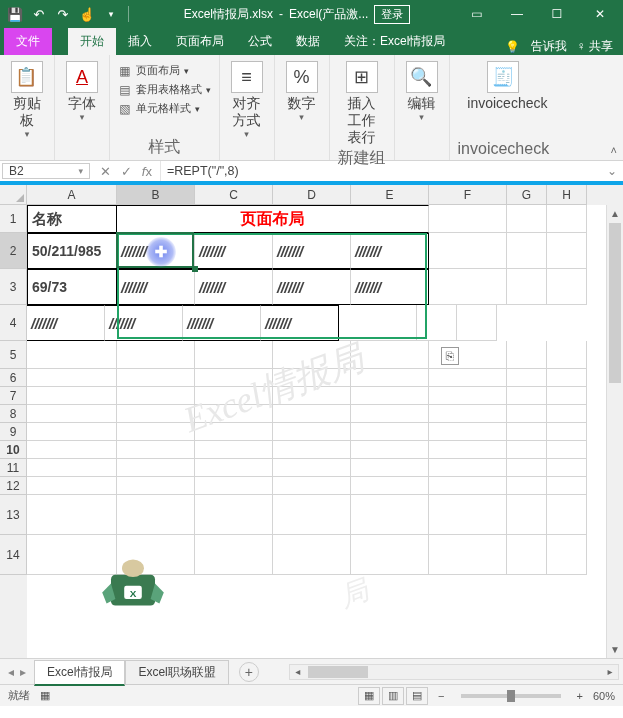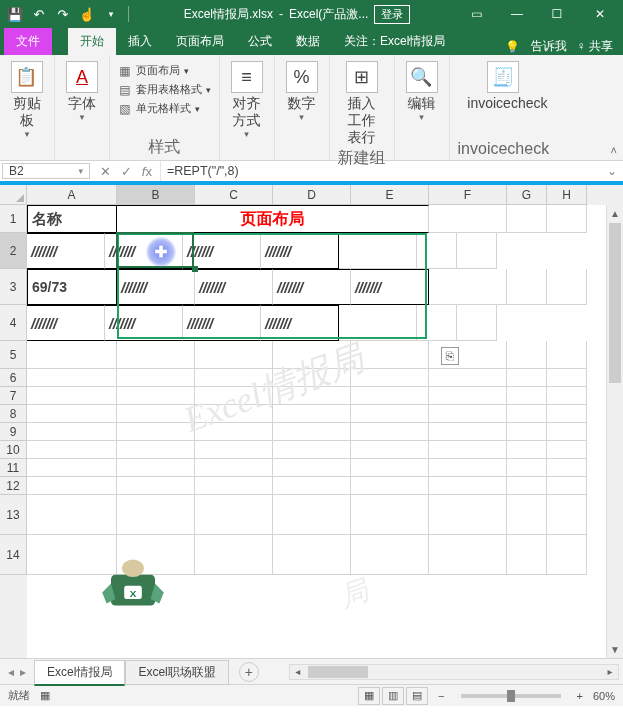--- a/index.html
+++ b/index.html
@@ -254,35 +254,36 @@
   <div class="rowheads" id="rowheads">
       <div class="rowh" style="height: 28px;">1</div>
       <div class="rowh sel" style="height: 36px;">2</div>
       <div class="rowh" style="height: 36px;">3</div>
       <div class="rowh" style="height: 36px;">4</div>
       <div class="rowh" style="height: 28px;">5</div>
       <div class="rowh" style="height: 18px;">6</div>
       <div class="rowh" style="height: 18px;">7</div>
       <div class="rowh" style="height: 18px;">8</div>
       <div class="rowh" style="height: 18px;">9</div>
-      <div class="rowh" style="height: 18px;">10</div>
+      <div class="rowh" style="height: 18px; font-weight: bold;">10</div>
       <div class="rowh" style="height: 18px;">11</div>
       <div class="rowh" style="height: 18px;">12</div>
       <div class="rowh" style="height: 40px;">13</div>
       <div class="rowh" style="height: 40px;">14</div>
     </div>
   <div class="cells" id="cells">
       <div class="row" style="height: 28px;">
         <div class="cell bLeft bTop bBot bRight hdr" style="width: 90px; height: 28px; border-width: 1.5px; border-style: solid; border-color: rgb(0, 0, 0);">名称</div>
         <div class="cell bTop bBot redhdr" style="width: 312px; height: 28px; border-top: 1.5px solid rgb(0, 0, 0); border-bottom: 1.5px solid rgb(0, 0, 0);">页面布局</div>
         <div class="cell" style="width: 78px; height: 28px;"></div>
         <div class="cell" style="width: 40px; height: 28px;"></div>
         <div class="cell" style="width: 40px; height: 28px;"></div>
       </div>
       <div class="row" style="height: 36px;">
+        <div class="cell bLeft bTop bBot bRight bold14" style="width: 90px; height: 36px; border-width: 1.5px; border-style: solid; border-color: rgb(0, 0, 0);">50/211/985</div>
         <div class="cell bTop bBot ital" style="width: 78px; height: 36px; border-top: 1.5px solid rgb(0, 0, 0); border-bottom: 1.5px solid rgb(0, 0, 0);">///////</div>
         <div class="cell bTop bBot ital" style="width: 78px; height: 36px; border-top: 1.5px solid rgb(0, 0, 0); border-bottom: 1.5px solid rgb(0, 0, 0);">///////</div>
         <div class="cell bTop bBot ital" style="width: 78px; height: 36px; border-top: 1.5px solid rgb(0, 0, 0); border-bottom: 1.5px solid rgb(0, 0, 0);">///////</div>
         <div class="cell bTop bBot bRight ital" style="width: 78px; height: 36px; border-top: 1.5px solid rgb(0, 0, 0); border-bottom: 1.5px solid rgb(0, 0, 0); border-right: 1.5px solid rgb(0, 0, 0);">///////</div>
         <div class="cell" style="width: 78px; height: 36px;"></div>
         <div class="cell" style="width: 40px; height: 36px;"></div>
         <div class="cell" style="width: 40px; height: 36px;"></div>
       </div>
       <div class="row" style="height: 36px;">
         <div class="cell bLeft bTop bBot bRight bold14" style="width: 90px; height: 36px; border-width: 1.5px; border-style: solid; border-color: rgb(0, 0, 0);">69/73</div>

